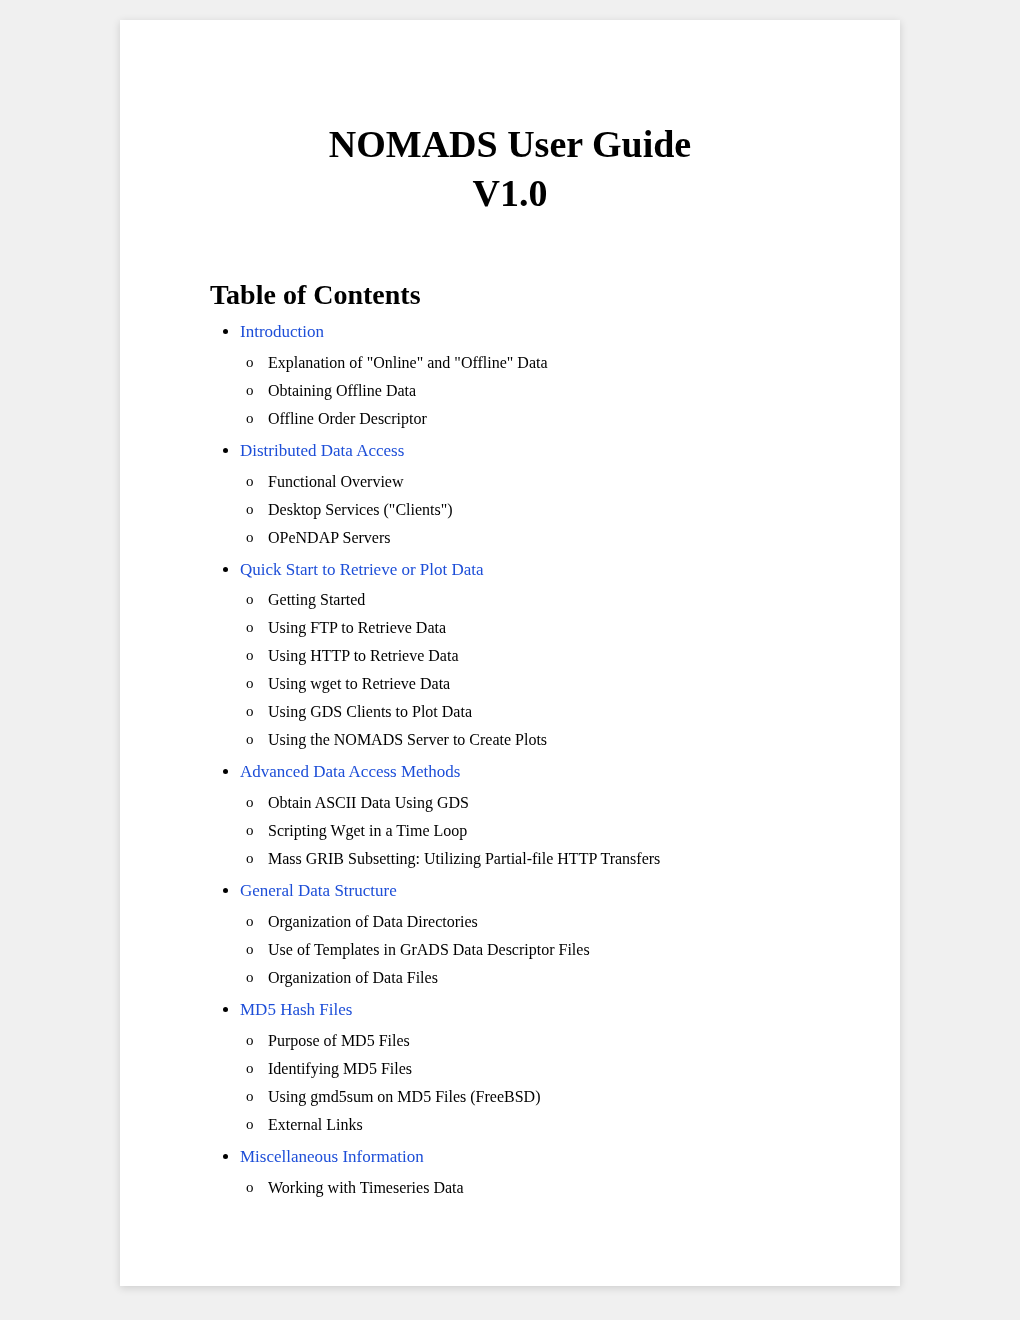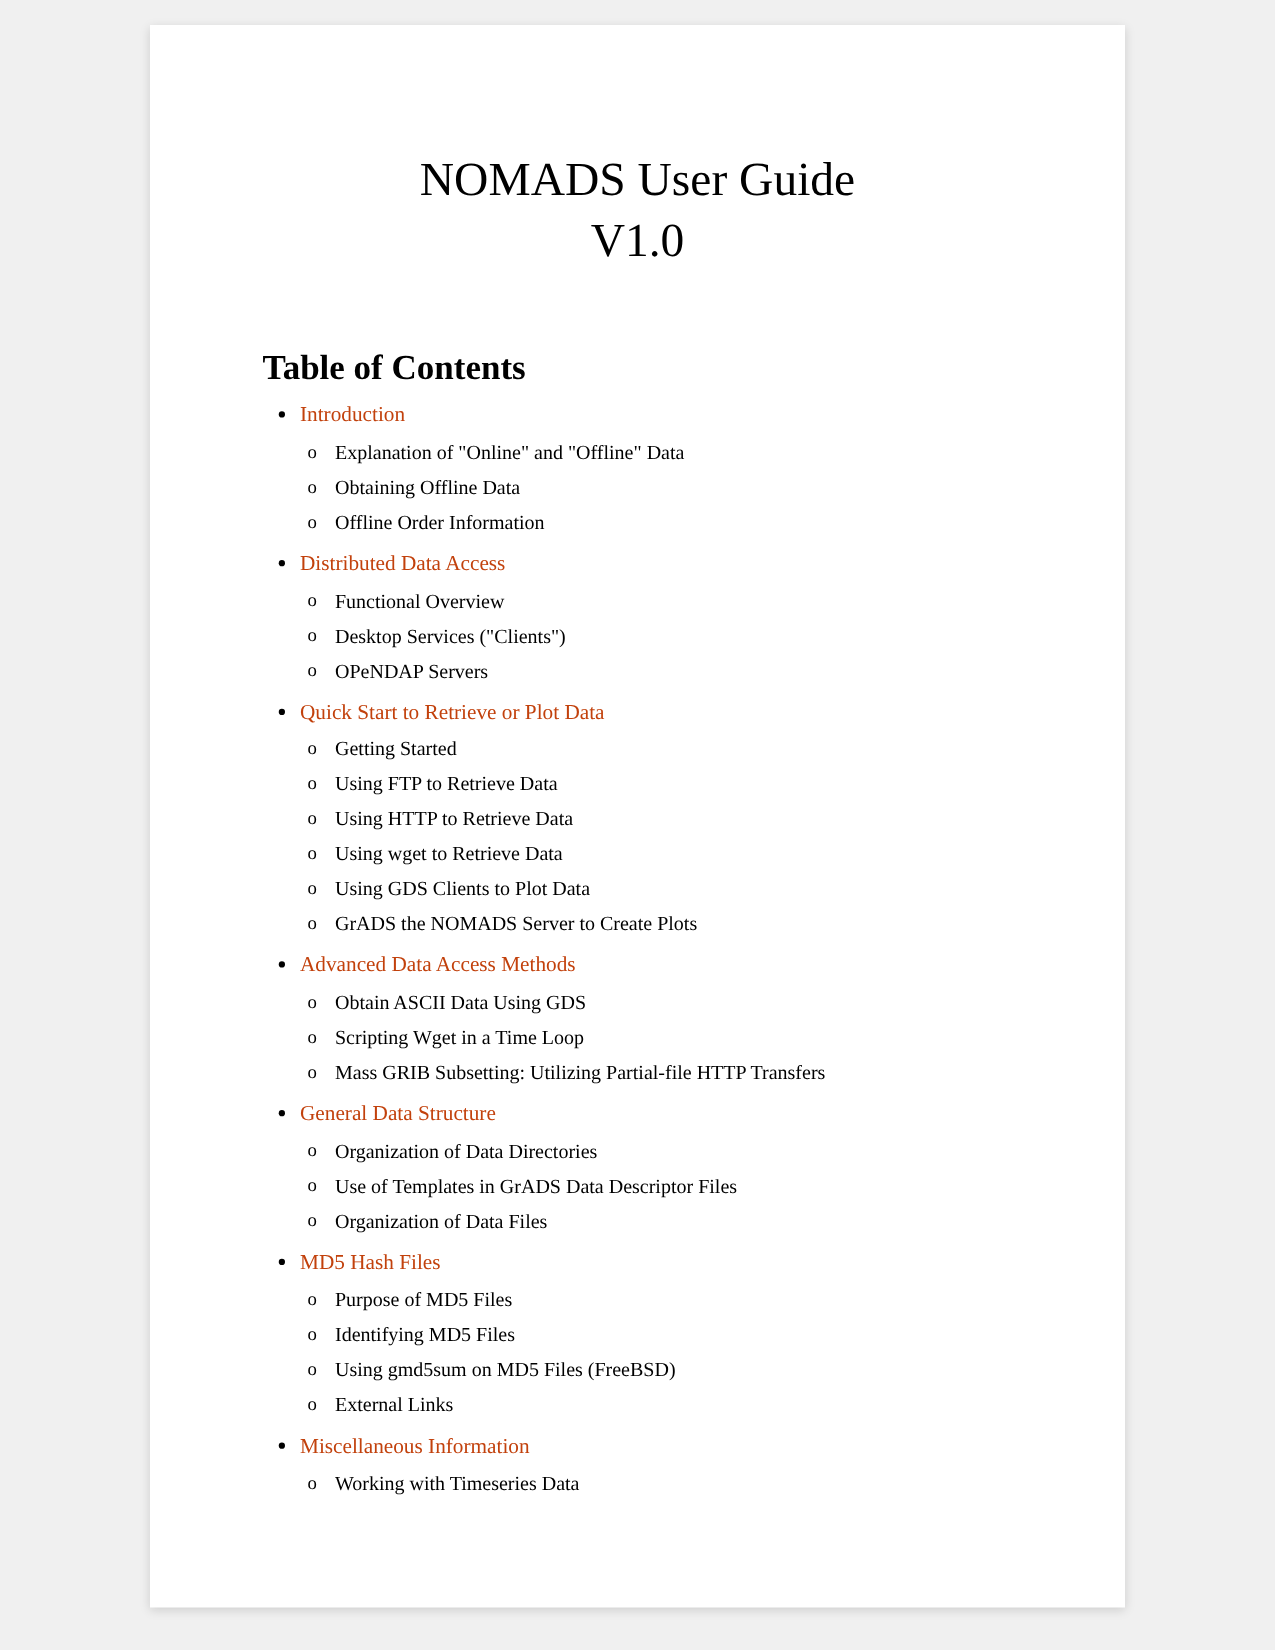--- a/index.html
+++ b/index.html
@@ -27,21 +27,21 @@
     }
 
     .title-section {
       text-align: center;
       margin-bottom: 60px;
       padding-top: 20px;
     }
 
     .main-title {
       font-size: 38px;
-      font-weight: normal;
+      font-weight: bold;
       color: #000000;
       line-height: 1.3;
       font-family: Georgia, serif;
     }
 
     .toc-heading {
       font-size: 28px;
       font-weight: bold;
       color: #000000;
       margin-bottom: 7px;
@@ -84,21 +84,21 @@
       position: absolute;
       left: -22px;
       top: 0;
       font-family: Georgia, serif;
       font-size: 15px;
       color: #000000;
     }
 
     .toc-main-item-label {
       font-size: 17px;
-      color: #c2410c;
+      color: #1d4ed8;
     }
   </style>
 </head>
 <body>
 
 <div class="page">
 
   <div class="title-section">
     <div class="main-title">
       <span>NOMADS User Guide</span><br>
@@ -106,34 +106,34 @@
     </div>
   </div>
 
   <div class="toc-section">
     <div class="toc-heading">Table of Contents</div>
 
     <ul class="toc-main" id="toc-list">
     <li><span class="toc-main-item-label">Introduction</span><ul class="toc-sub">
             <li>Explanation of "Online" and "Offline" Data</li>
             <li>Obtaining Offline Data</li>
-            <li>Offline Order Information</li>
+            <li>Offline Order Descriptor</li>
           </ul></li>
         <li><span class="toc-main-item-label">Distributed Data Access</span><ul class="toc-sub">
             <li>Functional Overview</li>
             <li>Desktop Services ("Clients")</li>
             <li>OPeNDAP Servers</li>
           </ul></li>
         <li><span class="toc-main-item-label">Quick Start to Retrieve or Plot Data</span><ul class="toc-sub">
             <li>Getting Started</li>
             <li>Using FTP to Retrieve Data</li>
             <li>Using HTTP to Retrieve Data</li>
             <li>Using wget to Retrieve Data</li>
             <li>Using GDS Clients to Plot Data</li>
-            <li>GrADS the NOMADS Server to Create Plots</li>
+            <li>Using the NOMADS Server to Create Plots</li>
           </ul></li>
         <li><span class="toc-main-item-label">Advanced Data Access Methods</span><ul class="toc-sub">
             <li>Obtain ASCII Data Using GDS</li>
             <li>Scripting Wget in a Time Loop</li>
             <li>Mass GRIB Subsetting: Utilizing Partial-file HTTP Transfers</li>
           </ul></li>
         <li><span class="toc-main-item-label">General Data Structure</span><ul class="toc-sub">
             <li>Organization of Data Directories</li>
             <li>Use of Templates in GrADS Data Descriptor Files</li>
             <li>Organization of Data Files</li>

